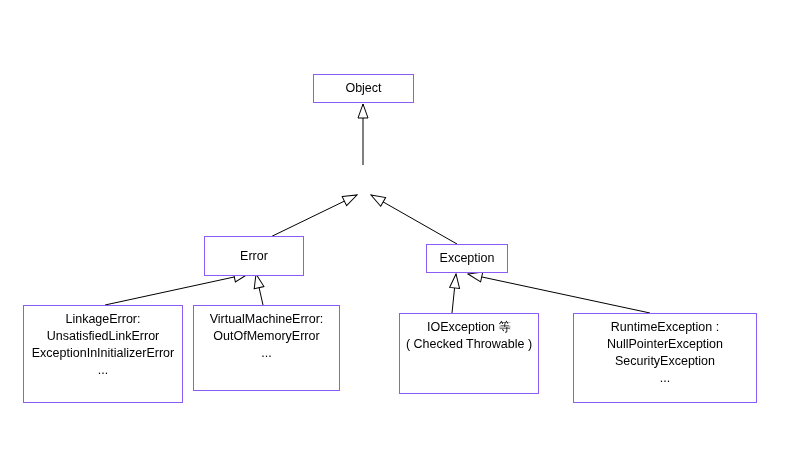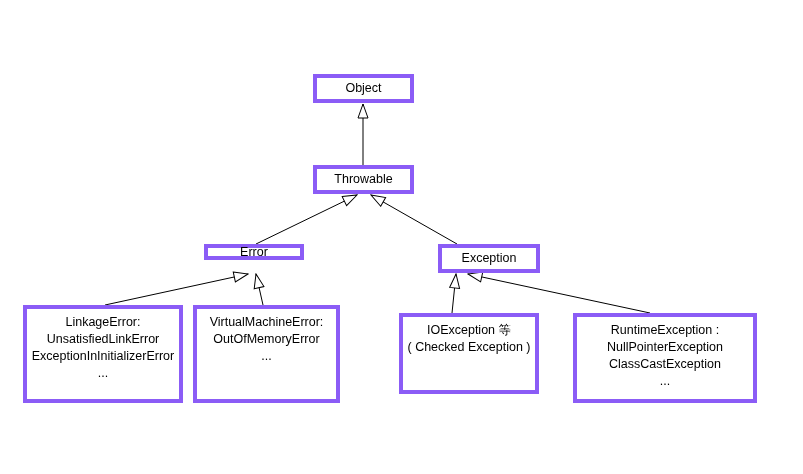--- a/index.html
+++ b/index.html
@@ -19,21 +19,21 @@
   .edges-layer {
     position: absolute;
     left: 0;
     top: 0;
     width: 803px;
     height: 474px;
   }
   .node {
     position: absolute;
     box-sizing: border-box;
-    border: 4px solid #8b5cf6;
+    border: 1px solid #8b5cf6;
     background: #ffffff;
     font-size: 12.5px;
     line-height: 17px;
     text-align: center;
     white-space: nowrap;
   }
   .node.single {
     display: flex;
     align-items: center;
     justify-content: center;
@@ -63,50 +63,47 @@
     <line x1="105" y1="305" x2="248" y2="274" stroke="#000000" stroke-width="1" marker-end="url(#hollowTri)"></line>
     <line x1="263" y1="305" x2="256" y2="274" stroke="#000000" stroke-width="1" marker-end="url(#hollowTri)"></line>
     <line x1="452" y1="313" x2="456" y2="274" stroke="#000000" stroke-width="1" marker-end="url(#hollowTri)"></line>
     <line x1="650" y1="313" x2="468" y2="274" stroke="#000000" stroke-width="1" marker-end="url(#hollowTri)"></line>
   </svg>
 
   <div class="node single" style="left:313px; top:74px; width:101px; height:29px">
     <span class="txt-line">Object</span>
   </div>
 
-  <div class="node single" style="left:313px; top:165px; width:101px; height:29px">
-    <span class="txt-line">Throwable</span>
-  </div>
 
-  <div class="node single" style="left:204px; top:244px; width:100px; height:16px">
+  <div class="node single" style="left:204px; top:236px; width:100px; height:40px">
     <span class="txt-line">Error</span>
   </div>
 
-  <div class="node single" style="left:438px; top:244px; width:102px; height:29px">
+  <div class="node single" style="left:426px; top:244px; width:82px; height:29px">
     <span class="txt-line">Exception</span>
   </div>
 
   <div class="node multi" style="left:23px; top:305px; width:160px; height:98px">
     <div class="txt-line">LinkageError:</div>
     <div class="txt-line">UnsatisfiedLinkError</div>
     <div class="txt-line">ExceptionInInitializerError</div>
     <div class="txt-line">...</div>
   </div>
 
-  <div class="node multi" style="left:193px; top:305px; width:147px; height:98px">
+  <div class="node multi" style="left:193px; top:305px; width:147px; height:86px">
     <div class="txt-line">VirtualMachineError:</div>
     <div class="txt-line">OutOfMemoryError</div>
     <div class="txt-line">...</div>
   </div>
 
   <div class="node multi" style="left:399px; top:313px; width:140px; height:81px">
     <div class="txt-line">IOException 等</div>
-    <div class="txt-line">( Checked Exception )</div>
+    <div class="txt-line">( Checked Throwable )</div>
   </div>
 
   <div class="node multi" style="left:573px; top:313px; width:184px; height:90px">
     <div class="txt-line">RuntimeException :</div>
     <div class="txt-line">NullPointerException</div>
-    <div class="txt-line">ClassCastException</div>
+    <div class="txt-line">SecurityException</div>
     <div class="txt-line">...</div>
   </div>
 
 </div>
 
 </body></html>

